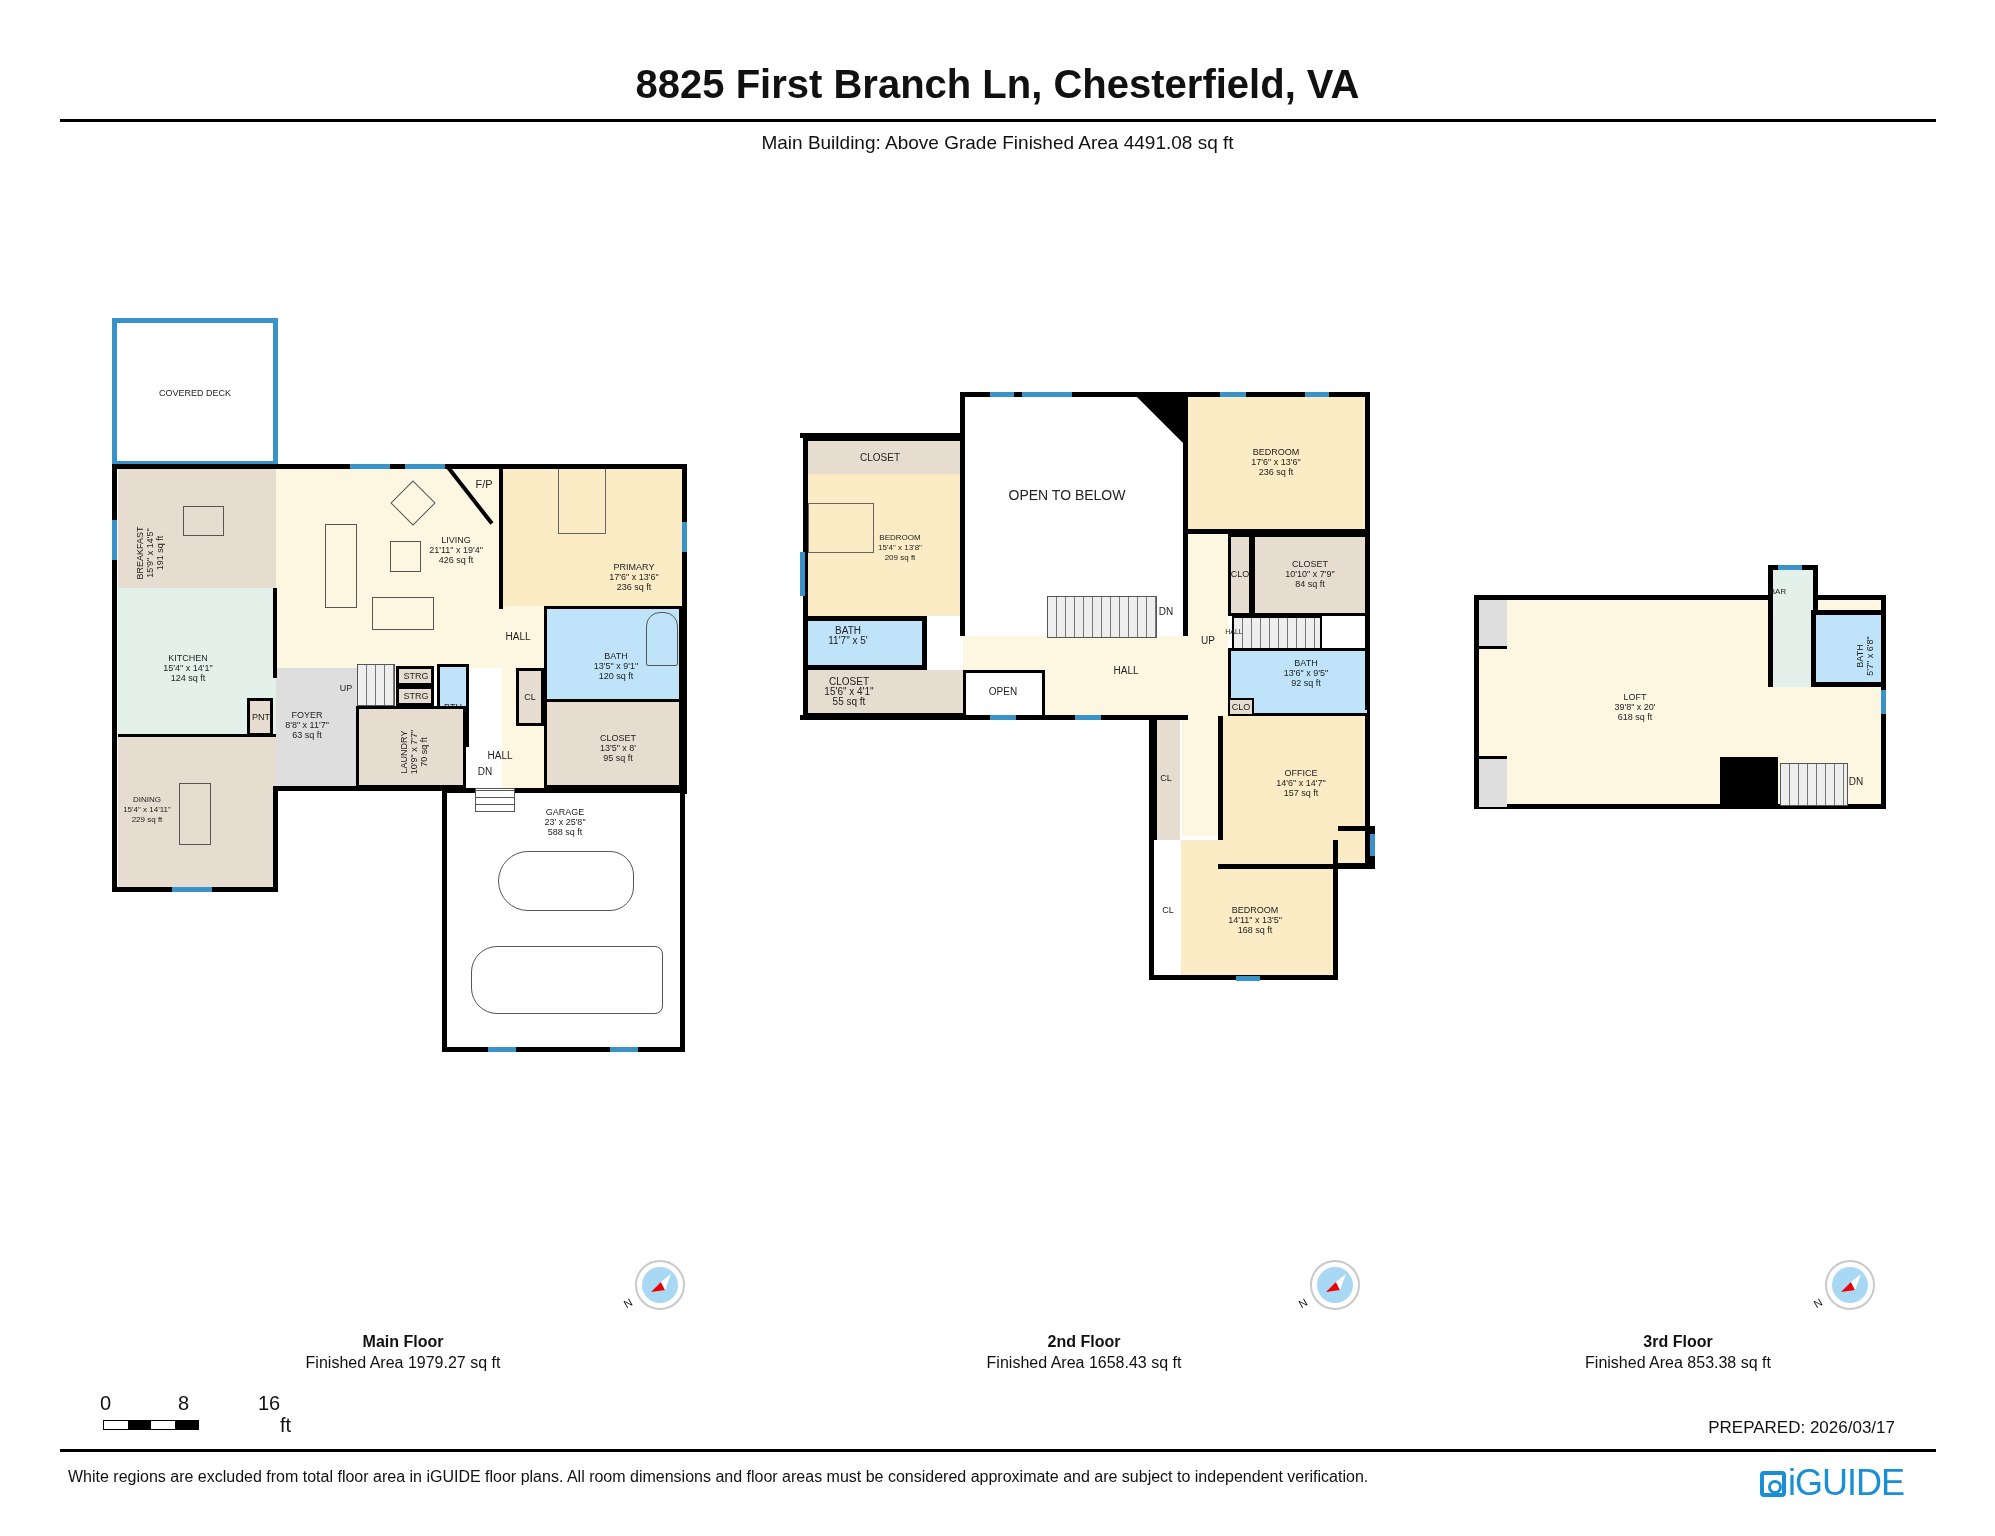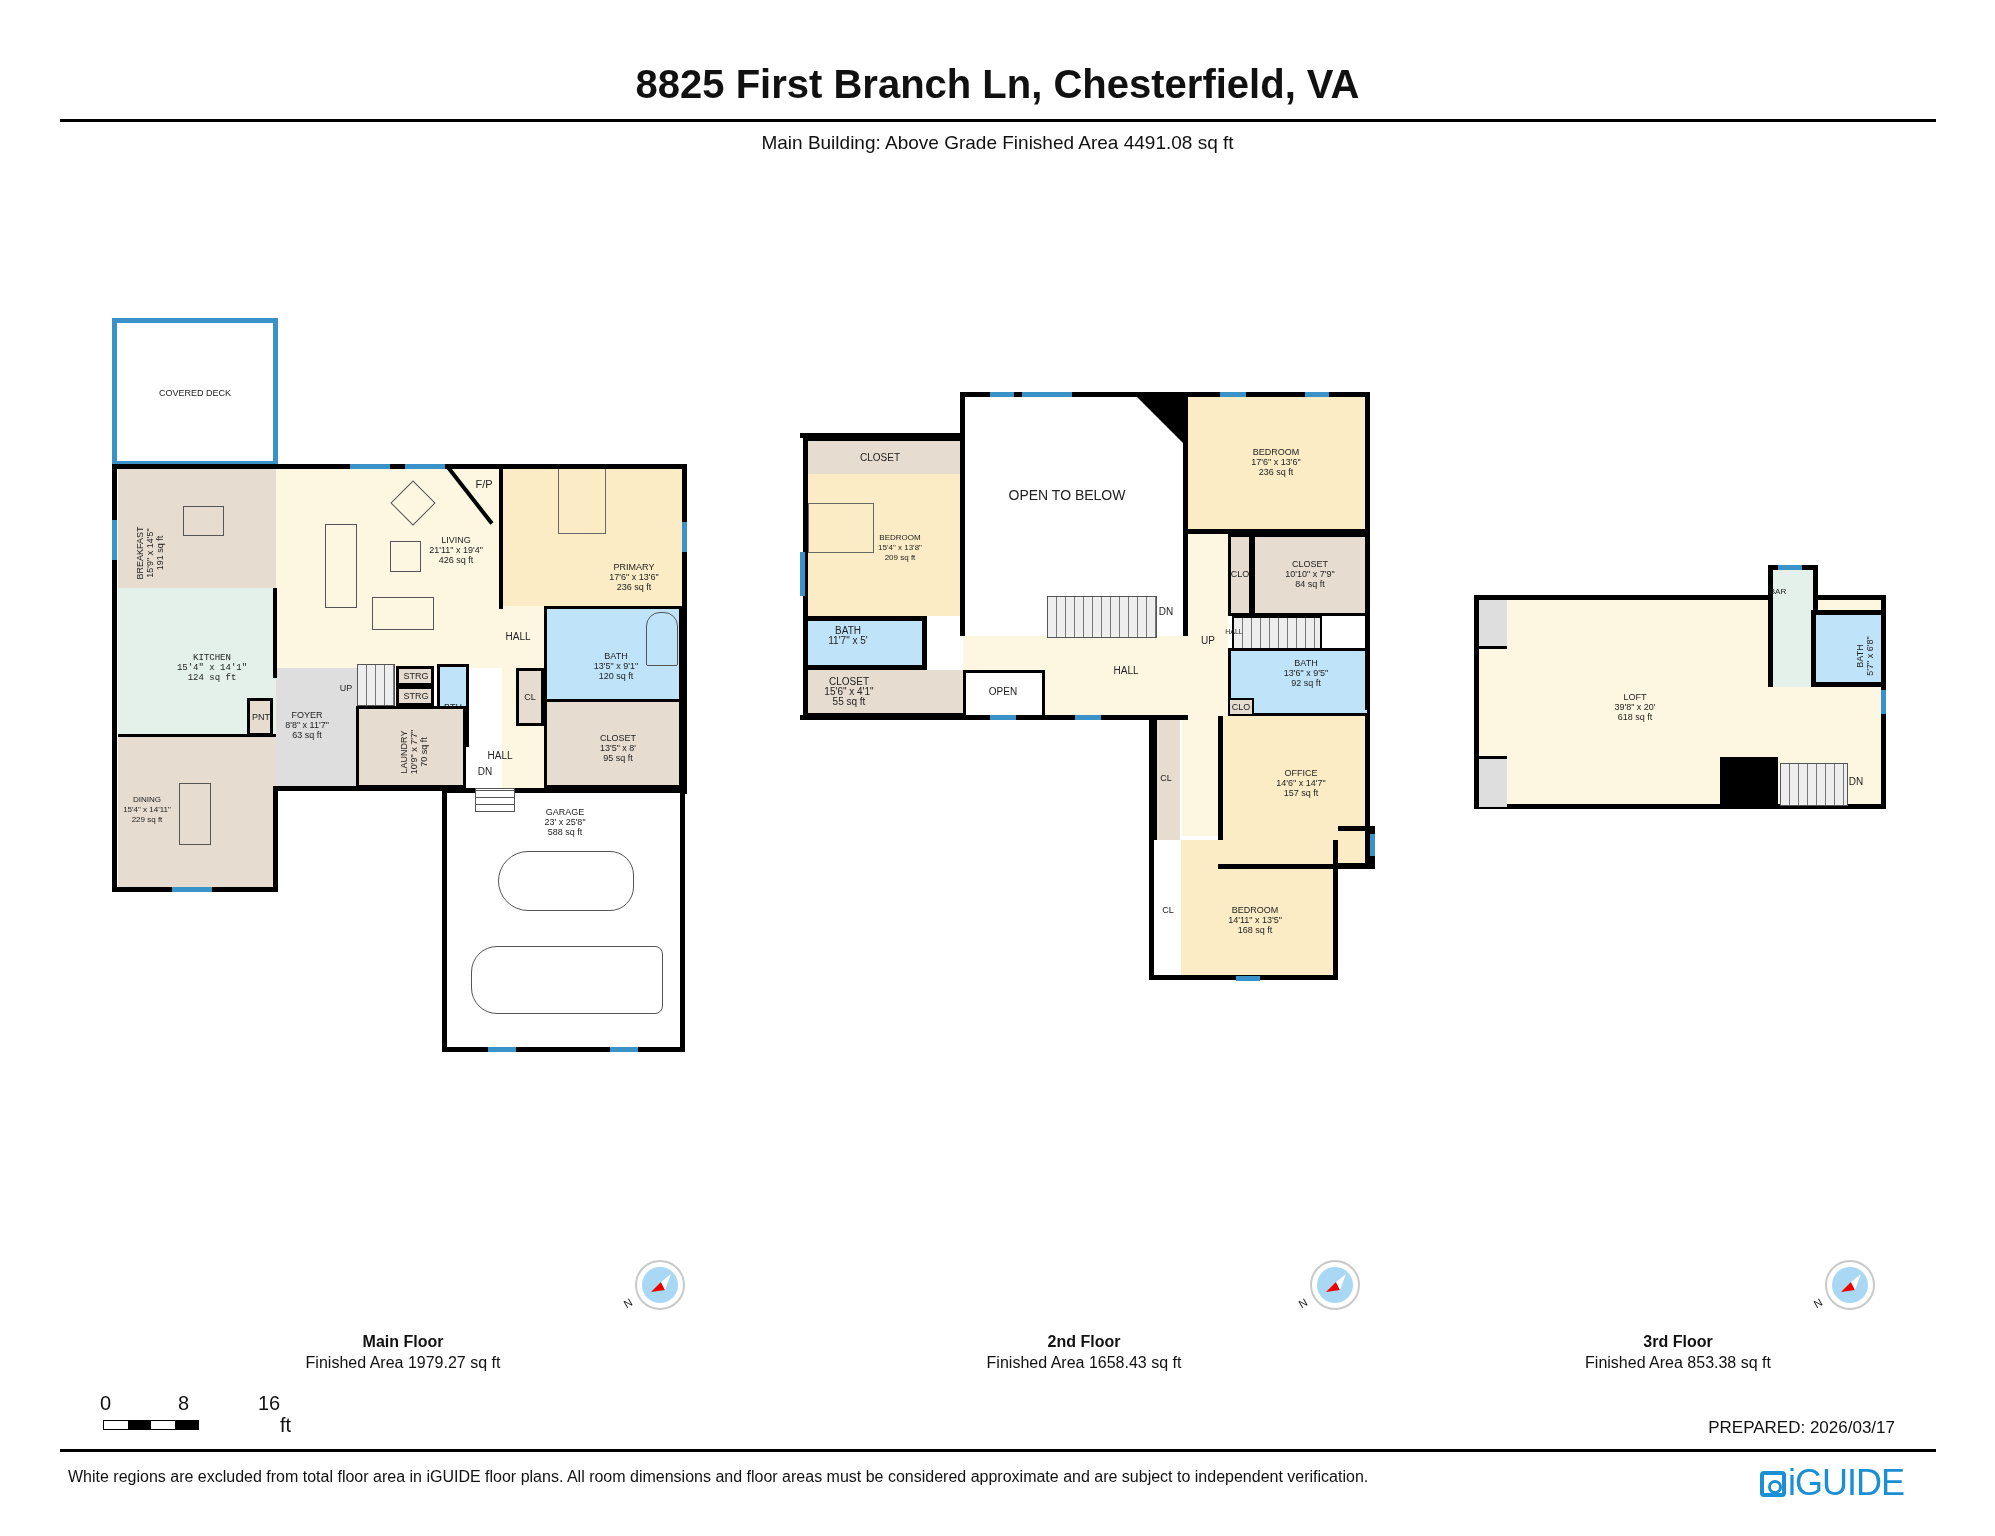--- a/index.html
+++ b/index.html
@@ -36,21 +36,21 @@
   <div class="room" style="left:118px;top:468px;width:158px;height:138px;background:#e6ddd0;"></div>
   <div class="lbl" style="left:150px;top:553px;transform:translate(-50%,-50%) rotate(-90deg);">
     <div>BREAKFAST</div>
       <div>15'9" x 14'5"</div>
       <div>191 sq ft</div>
   </div>
 
   <div class="abs" style="left:183px;top:506px;width:39px;height:28px;border:1px solid #555;"></div>
 
   <div class="room" style="left:118px;top:588px;width:158px;height:148px;background:#e3f1ea;"></div>
-  <div class="lbl" style="left:212px;top:668px;font-family:Liberation Mono, monospace;">
+  <div class="lbl" style="left:188px;top:668px;">
     <div>KITCHEN</div>
       <div>15'4" x 14'1"</div>
       <div>124 sq ft</div>
   </div>
   <div class="room" style="left:247px;top:698px;width:26px;height:38px;background:#e6ddd0;border:3px solid #000;"></div>
   <div class="lbl" style="left:261px;top:717px;">PNT</div>
 
   <div class="room" style="left:276px;top:468px;width:226px;height:200px;background:#fdf7e1;"></div>
   <div class="abs" style="left:446px;top:468px;width:4px;height:72px;background:#000;transform-origin:top left;transform:rotate(-38deg);"></div>
   <div class="lbl" style="left:484px;top:484px;font-size:11px;">F/P</div>

